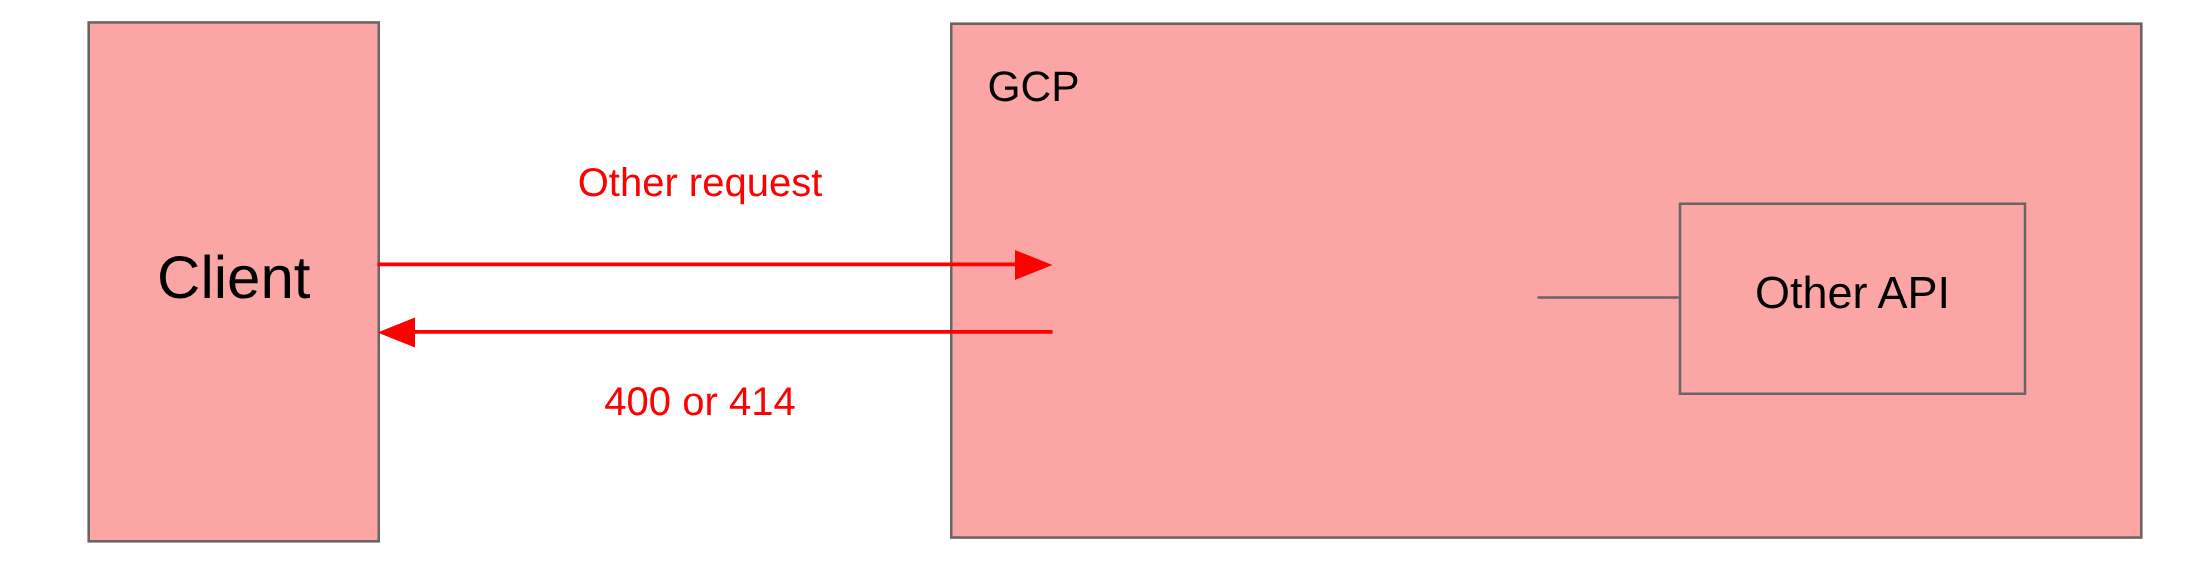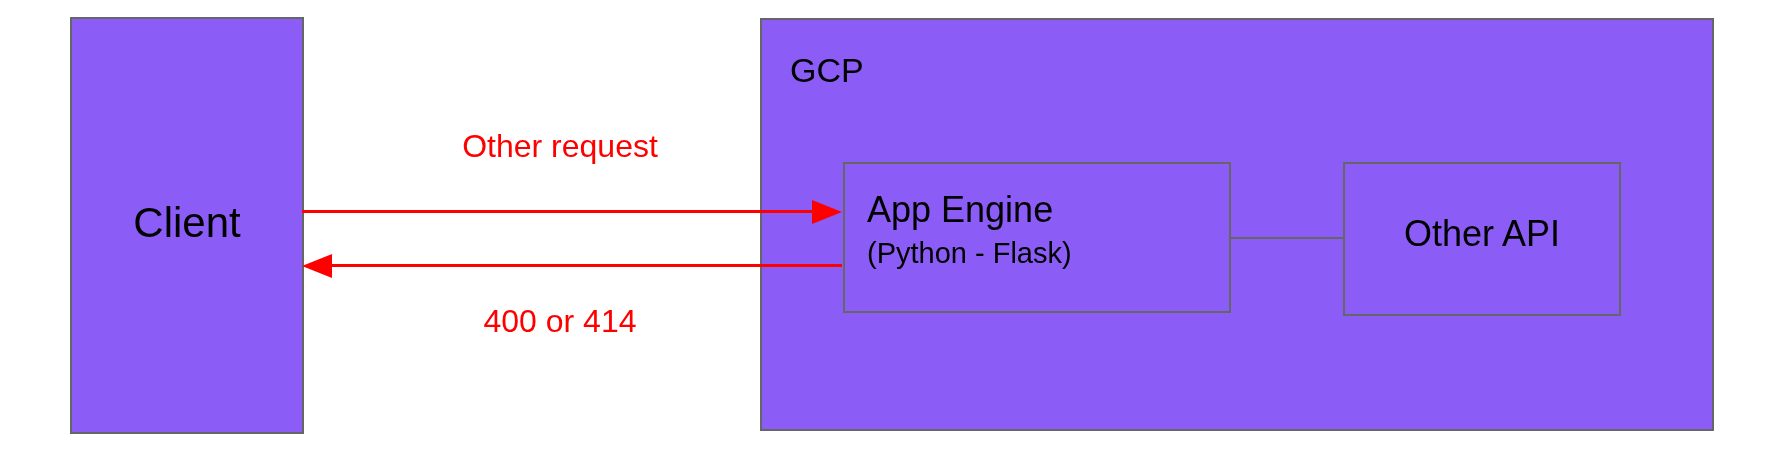--- a/index.html
+++ b/index.html
@@ -14,21 +14,21 @@
   #canvas {
     position: relative;
     width: 1768px;
     height: 460px;
     background: #ffffff;
     overflow: hidden;
   }
   .box {
     position: absolute;
     box-sizing: border-box;
-    background: #8b5cf6;
+    background: #fca5a5;
     border: 2px solid #666666;
   }
   #client-box {
     left: 70px;
     top: 17px;
     width: 234px;
     height: 417px;
   }
   #gcp-box {
     left: 760px;
@@ -50,21 +50,21 @@
   }
   .box-label-center {
     position: absolute;
     left: 0;
     right: 0;
     text-align: center;
     color: #000000;
   }
   #client-label {
     top: 182px;
-    font-size: 42px;
+    font-size: 48px;
     line-height: 44px;
   }
   #gcp-label {
     position: absolute;
     left: 28px;
     top: 30px;
     font-size: 34px;
     line-height: 40px;
     color: #000000;
     text-align: left;
@@ -168,24 +168,20 @@
 
   <div class="box" id="client-box">
     <div class="box-label-center" id="client-label">Client</div>
   </div>
 
   <div class="box" id="gcp-box">
     <div id="gcp-label">GCP</div>
 
   </div>
 
-  <div class="box" id="appengine-box">
-    <div id="appengine-title">App Engine</div>
-    <div id="appengine-subtitle">(Python - Flask)</div>
-  </div>
 
   <div id="api-connector"></div>
 
   <div class="box" id="otherapi-box">
     <div id="otherapi-label">Other API</div>
   </div>
 
   <div class="arrow-line" id="request-line"></div>
   <div class="arrow-head" id="request-head"></div>
   <div class="arrow-label" id="request-label">Other request</div>

